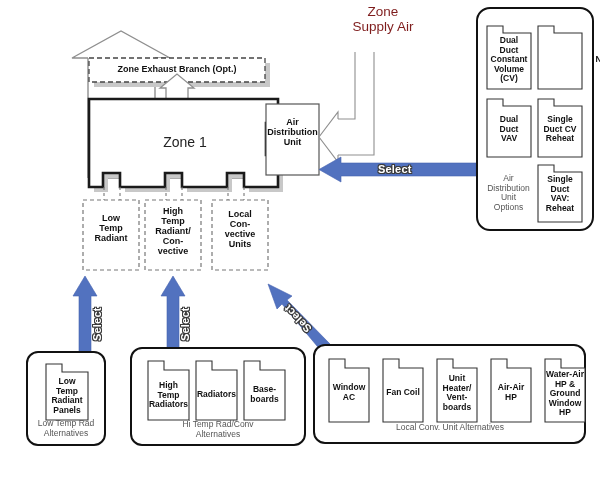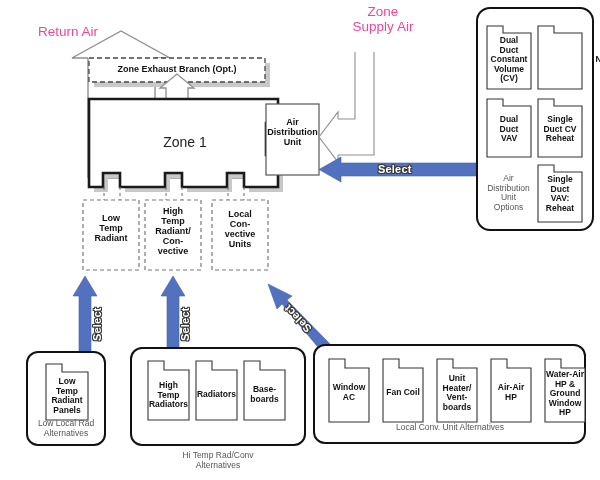--- a/index.html
+++ b/index.html
@@ -7,21 +7,21 @@
     width:600px;height:480px;position:relative;overflow:hidden;
     font-family:"Liberation Sans", sans-serif;
     color:#111;
   }
   #stage{position:absolute;left:0;top:0;width:600px;height:480px;}
   svg#diagram{position:absolute;left:0;top:0;width:600px;height:480px;}
 
   
   .lbl{position:absolute;text-align:center;line-height:1.12;}
 
-  .title-plain{font-size:13.5px;font-weight:400;color:#ec4899;}
+  .title-plain{font-size:13.5px;font-weight:400;color:#7f1d1d;}
   .zone-name{font-size:14px;font-weight:400;color:#222;}
   .exhaust-lbl{font-size:9px;font-weight:bold;color:#111;}
   .adu-lbl{font-size:9px;font-weight:bold;color:#111;}
   .dash-lbl{font-size:9px;font-weight:bold;color:#111;}
   .opt-lbl{font-size:8.5px;font-weight:bold;color:#111;}
   .group-cap{font-size:8.5px;font-weight:400;color:#555;}
   .opt-cap{font-size:8.5px;font-weight:400;color:#555;}
 
   .select-txt{
     position:absolute;font-size:11px;font-weight:bold;color:#ffffff;
@@ -149,21 +149,20 @@
     <rect x="314" y="345" width="271" height="98" rx="11" ry="11" fill="#ffffff" stroke="#111111" stroke-width="2"></rect>
     <path d="M 329 368 L 329 359 L 345 359 L 345 368 L 369 368 L 369 422 L 329 422 Z" fill="#ffffff" stroke="#333333" stroke-width="1.1"></path>
     <path d="M 383 368 L 383 359 L 399 359 L 399 368 L 423 368 L 423 422 L 383 422 Z" fill="#ffffff" stroke="#333333" stroke-width="1.1"></path>
     <path d="M 437 368 L 437 359 L 453 359 L 453 368 L 477 368 L 477 422 L 437 422 Z" fill="#ffffff" stroke="#333333" stroke-width="1.1"></path>
     <path d="M 491 368 L 491 359 L 507 359 L 507 368 L 531 368 L 531 422 L 491 422 Z" fill="#ffffff" stroke="#333333" stroke-width="1.1"></path>
     <path d="M 545 368 L 545 359 L 561 359 L 561 368 L 585 368 L 585 422 L 545 422 Z" fill="#ffffff" stroke="#333333" stroke-width="1.1"></path>
   </g>
 </svg>
 
 <div class="lbl title-plain" style="left:8px;top:24px;width:120px;">
-  <div>Return Air</div>
 </div>
 
 <div class="lbl title-plain" style="left:318px;top:4px;width:130px;">
   <div>Zone</div>
   <div>Supply Air</div>
 </div>
 
 <div class="lbl exhaust-lbl" style="left:89px;top:64px;width:176px;">Zone Exhaust Branch (Opt.)</div>
 
 <div class="lbl zone-name" style="left:110px;top:135px;width:150px;">Zone 1</div>
@@ -226,37 +225,37 @@
   <div>Options</div>
 </div>
 
 <div class="lbl opt-lbl" style="left:46px;top:377px;width:42px;">
   <div>Low</div>
   <div>Temp</div>
   <div>Radiant</div>
   <div>Panels</div>
 </div>
 <div class="lbl group-cap" style="left:29px;top:419px;width:74px;">
-  <div>Low Local Rad</div>
+  <div>Low Temp Rad</div>
   <div>Alternatives</div>
 </div>
 
 <div class="lbl opt-lbl" style="left:147px;top:381px;width:43px;">
   <div>High</div>
   <div>Temp</div>
   <div>Radiators</div>
 </div>
 <div class="lbl opt-lbl" style="left:195px;top:390px;width:43px;">
   <div>Radiators</div>
 </div>
 <div class="lbl opt-lbl" style="left:243px;top:385px;width:43px;">
   <div>Base-</div>
   <div>boards</div>
 </div>
-<div class="lbl group-cap" style="left:140px;top:420px;width:156px;margin-top:31px;">
+<div class="lbl group-cap" style="left:140px;top:420px;width:156px;">
   <div>Hi Temp Rad/Conv</div>
   <div>Alternatives</div>
 </div>
 
 <div class="lbl opt-lbl" style="left:328px;top:383px;width:42px;">
   <div>Window</div>
   <div>AC</div>
 </div>
 <div class="lbl opt-lbl" style="left:382px;top:388px;width:42px;">
   <div>Fan Coil</div>

